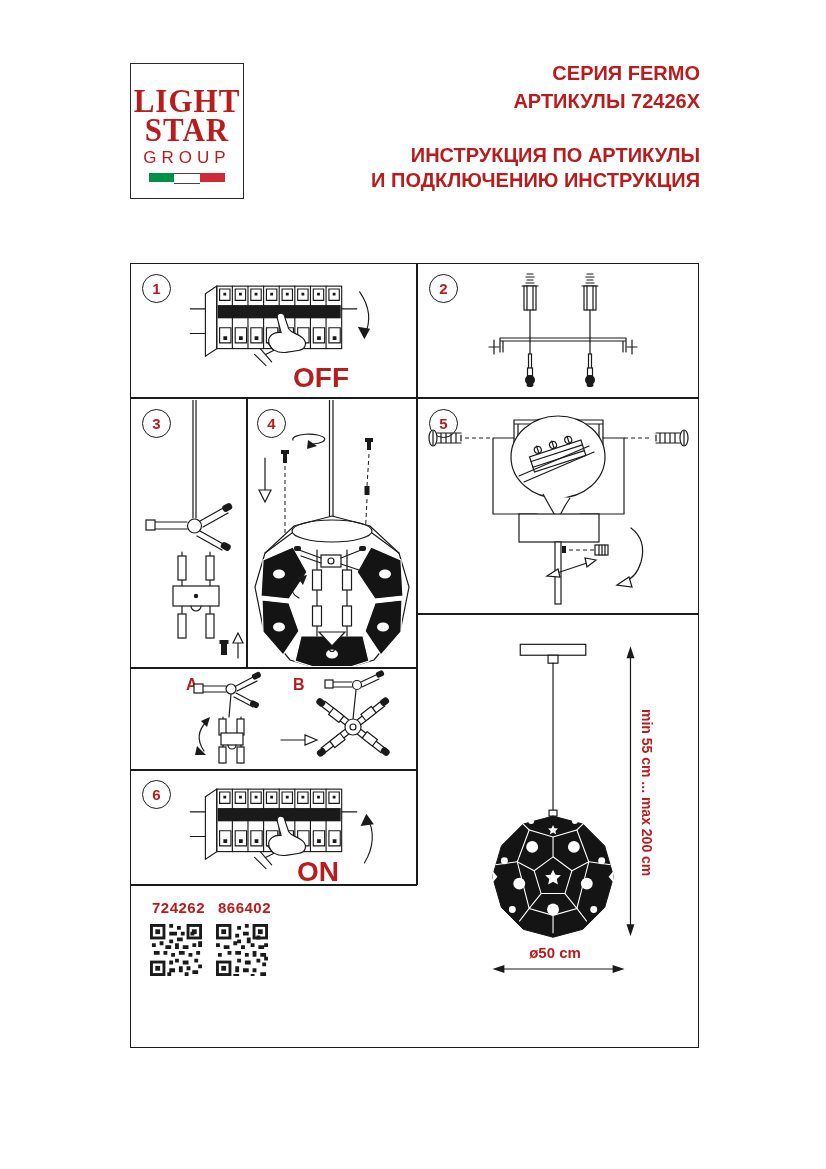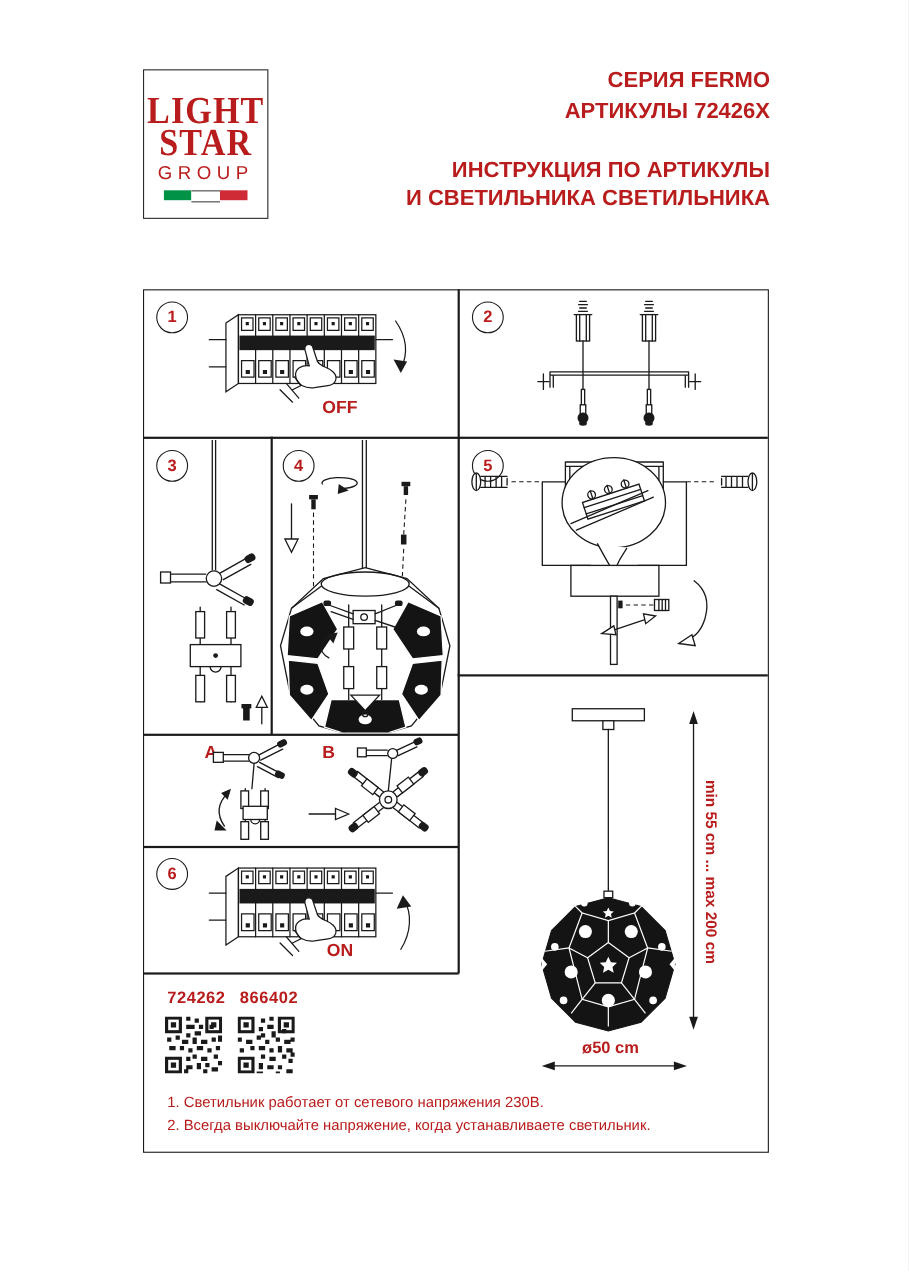--- a/index.html
+++ b/index.html
@@ -17,21 +17,21 @@
   .flag .w{background:#ffffff;border-top:1px solid #444;border-bottom:1px solid #444;}
   .flag .r{background:#ce2b37;}
   
   .hdr{right:126px;text-align:right;font-weight:700;font-size:20px;white-space:nowrap;}
   
   .frame{left:130px;top:263px;width:567px;height:783px;border:1.5px solid #1a1a1a;}
   .dv{background:#1a1a1a;}
   
   .circ{width:27px;height:27px;border:1.6px solid #1a1a1a;border-radius:50%;
         font-size:15px;font-weight:700;line-height:27px;text-align:center;}
-  .biglabel{font-weight:700;font-size:16px;}
+  .biglabel{font-weight:700;font-size:28px;}
   .ablabel{font-weight:700;font-size:16px;}
   .code{font-weight:700;font-size:15px;letter-spacing:0.5px;}
   .notes{font-size:13.5px;line-height:21px;width:440px;}
   .dim-dia{font-weight:700;font-size:15px;width:100px;text-align:center;}
   .dim-h{font-weight:700;font-size:14px;writing-mode:vertical-rl;height:230px;display:flex;align-items:center;justify-content:center;white-space:nowrap;}
   .footer{left:130px;top:1100px;width:567px;text-align:center;font-weight:700;font-size:21px;}
   
   svg{display:block;}
   .ln{fill:none;stroke:#1a1a1a;stroke-width:1.2;stroke-linecap:round;}
   .fl{fill:#1a1a1a;stroke:none;}
@@ -71,21 +71,21 @@
     <div class="flag">
         <span class="g"></span>
         <span class="w"></span>
         <span class="r"></span>
       </div>
   </div>
 
   <div class="abs hdr" style="top:62px;">СЕРИЯ FERMO</div>
   <div class="abs hdr" style="top:90px;">АРТИКУЛЫ 72426X</div>
   <div class="abs hdr" style="top:144px;">ИНСТРУКЦИЯ ПО АРТИКУЛЫ</div>
-  <div class="abs hdr" style="top:169px;">И СВЕТИЛЬНИКА СВЕТИЛЬНИКА</div>
+  <div class="abs hdr" style="top:169px;">И ПОДКЛЮЧЕНИЮ ИНСТРУКЦИЯ</div>
 
   <div class="abs frame"></div>
   <div class="abs dv" style="left:130px;top:397px;width:568px;height:1.5px;"></div>
   <div class="abs dv" style="left:416px;top:263px;width:1.5px;height:622px;"></div>
   <div class="abs dv" style="left:246px;top:397px;width:1.5px;height:271px;"></div>
   <div class="abs dv" style="left:130px;top:667px;width:287px;height:1.5px;"></div>
   <div class="abs dv" style="left:130px;top:769px;width:287px;height:1.5px;"></div>
   <div class="abs dv" style="left:130px;top:884px;width:287px;height:1.5px;"></div>
   <div class="abs dv" style="left:416px;top:613px;width:282px;height:1.5px;"></div>
 
@@ -343,24 +343,20 @@
         <rect x="3" y="3" width="10" height="10" fill="#fff"></rect>
         <rect x="5.5" y="5.5" width="5" height="5" class="fl"></rect>
       <path class="fl" d="M38 0h16v16h-16z"></path>
         <rect x="41" y="3" width="10" height="10" fill="#fff"></rect>
         <rect x="43.5" y="5.5" width="5" height="5" class="fl"></rect>
       <path class="fl" d="M0 38h16v16h-16z"></path>
         <rect x="3" y="41" width="10" height="10" fill="#fff"></rect>
         <rect x="5.5" y="43.5" width="5" height="5" class="fl"></rect>
       <path class="fl" d="M22 2h4v4h-4z M30 0h4v4h-4z M20 10h4v4h-4z M28 8h6v4h-6z M22 16h4v4h-4z M32 14h4v6h-4z M0 20h4v4h-4z M8 22h6v4h-6z M18 18h4v4h-4z M26 22h4v4h-4z M36 20h4v4h-4z M44 22h6v4h-6z M50 20h4v4h-4z M2 30h4v4h-4z M12 28h4v4h-4z M20 28h6v4h-6z M30 30h4v4h-4z M38 28h4v6h-4z M46 30h6v4h-6z M22 36h4v4h-4z M30 38h6v4h-6z M42 36h4v4h-4z M48 40h4v4h-4z M20 44h4v6h-4z M28 46h6v4h-6z M38 46h4v4h-4z M46 50h6v4h-6z M36 52h4v2h-4z M50 34h4v4h-4z M42 12h4v4h-4z M18 52h6v2h-6z"></path>
     </svg>
-    <div class="abs notes" style="left:22px;top:106px;">
-      <div>1. Светильник работает от сетевого напряжения 230В.</div>
-      <div>2. Всегда выключайте напряжение, когда устанавливаете светильник.</div>
-    </div>
   </div>
 
   <div class="abs" style="left:417px;top:613px;width:281px;height:434px;">
     <svg class="abs" style="left:0;top:2px;" width="281" height="430" viewBox="0 0 283 432">
       <rect class="wf" x="104" y="29" width="66" height="11"></rect>
       <rect class="wf" x="132" y="40" width="10" height="8"></rect>
       <path class="ln" d="M137,48V196"></path>
       <rect class="wf" x="133" y="196" width="8" height="6"></rect>
       <g>
         <polygon fill="#141414" stroke="#141414" points="137,202 167,210 189,232 198,263 189,294 167,316 137,324 107,316 85,294 76,263 85,232 107,210"></polygon>

